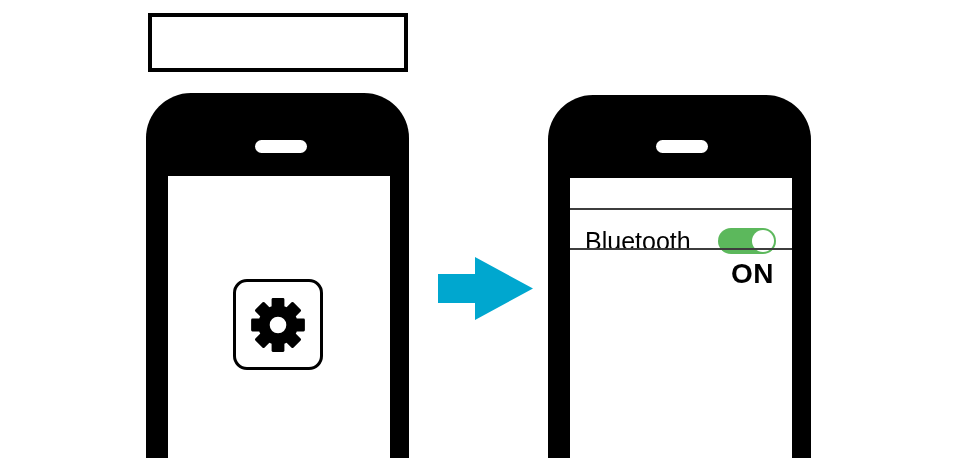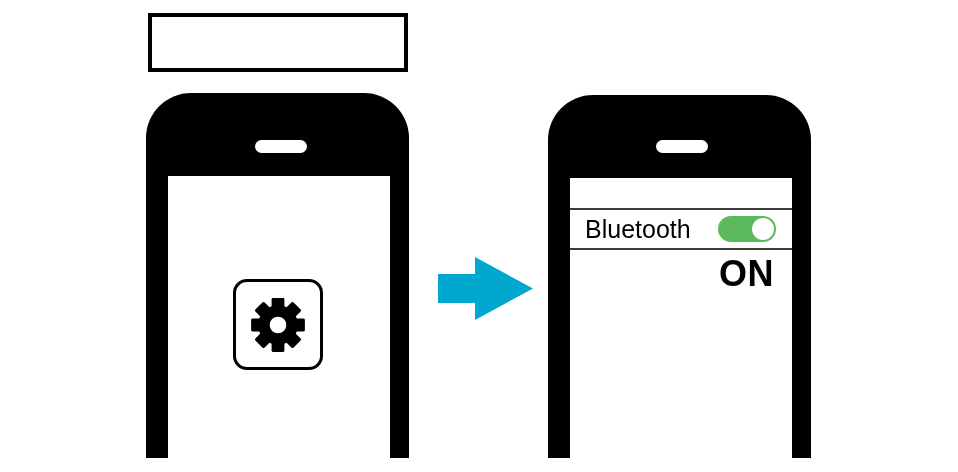--- a/index.html
+++ b/index.html
@@ -80,21 +80,21 @@
     position: absolute;
     left: 0;
     width: 222px; height: 2px;
     background: var(--color-divider, #3d3d3d);
   }
   .divider-1 { top: 30px; }
   .divider-2 { top: 70px; }
 
   .bt-row {
     position: absolute;
-    left: 0; top: 32px;
+    left: 0; top: 44px;
     width: 222px; height: 38px;
     display: flex;
     align-items: center;
     justify-content: space-between;
     box-sizing: border-box;
     padding: 0 16px 0 15px;
   }
   .bt-label {
     font-size: 25px;
     color: #000;
@@ -115,21 +115,21 @@
     background: #fff;
   }
 
   .status-text {
     position: absolute;
     left: 0; top: 78px;
     width: 222px;
     box-sizing: border-box;
     padding-right: 18px;
     text-align: right;
-    font-size: 36px;
+    font-size: 28px;
     font-weight: bold;
     line-height: 36px;
     color: #000;
     letter-spacing: 0.5px;
   }
 </style>
 </head>
 <body>
 
 <div class="canvas">

